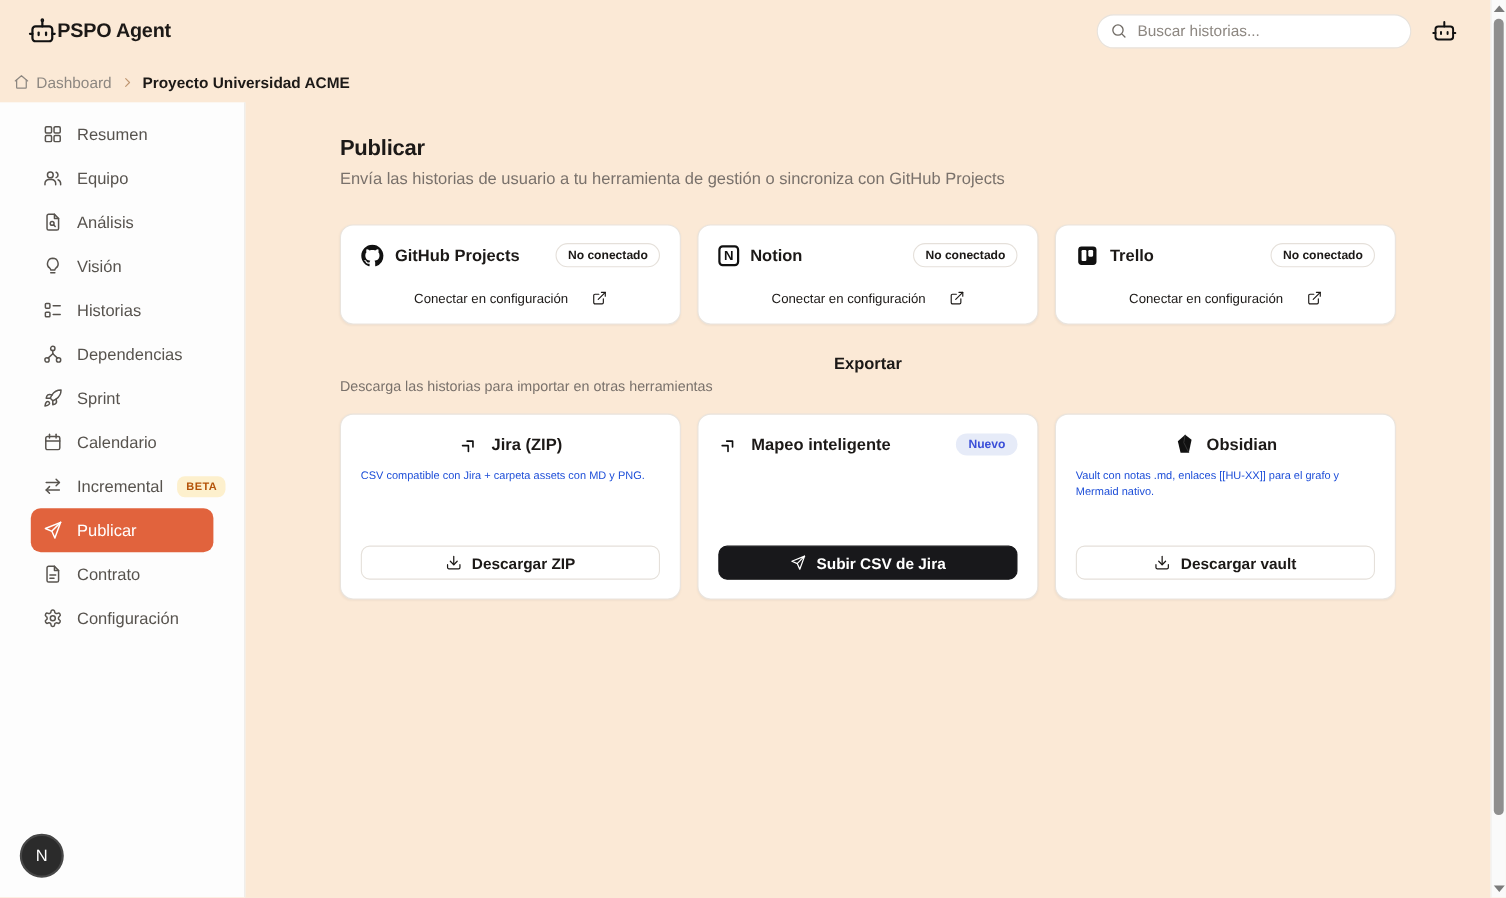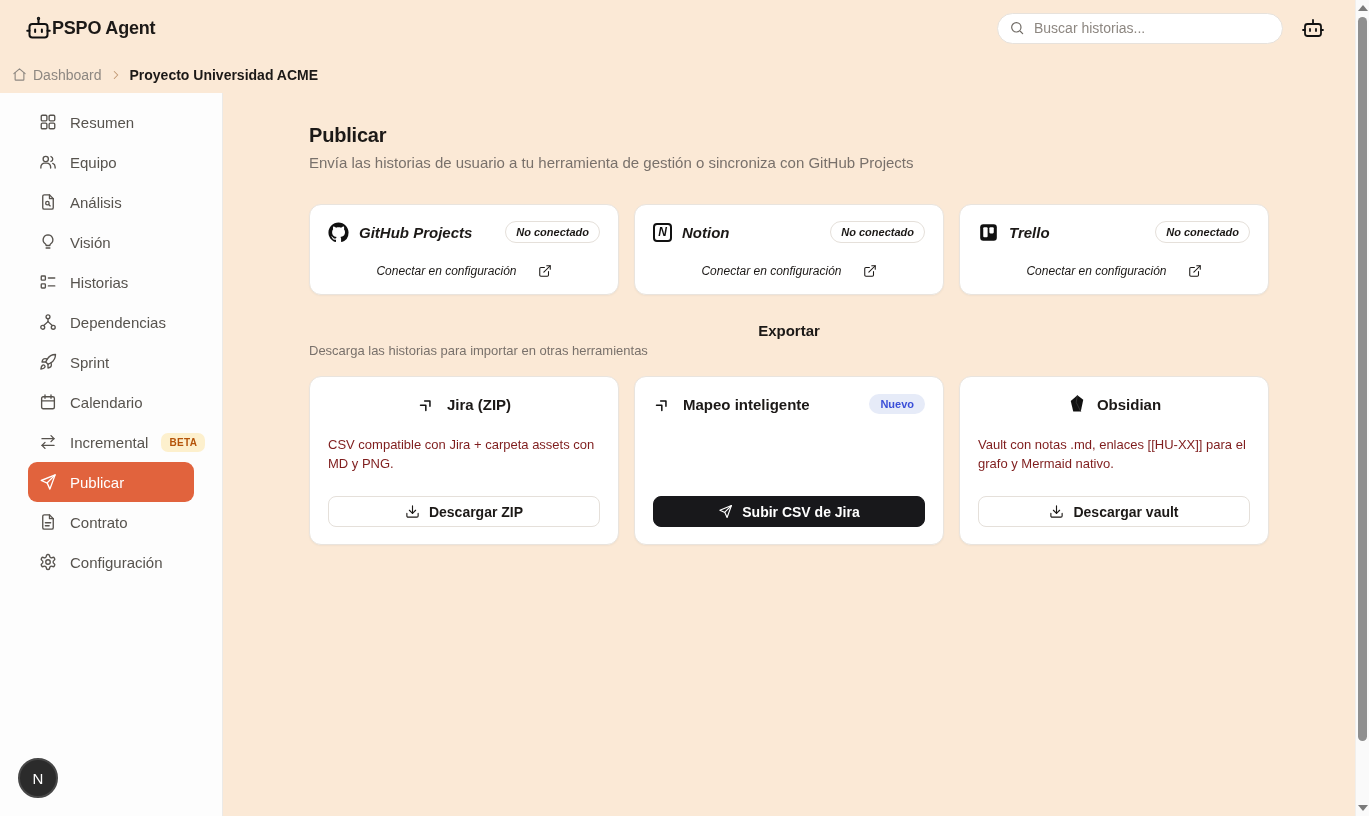--- a/index.html
+++ b/index.html
@@ -73,21 +73,21 @@
   .container { width: 960px; margin: 0 auto; padding-top: 31px; }
   .page-title { font-size: 20px; font-weight: 700; letter-spacing: -0.2px; }
   .page-subtitle { margin-top: 7px; font-size: 15px; color: var(--text-muted, #79716b); }
 
   .card {
     background: var(--card-bg, #ffffff); border: 1px solid var(--border, #e9e4de);
     border-radius: 12px; box-shadow: 0 1px 2px rgba(0,0,0,0.04);
   }
 
   .int-row { display: flex; gap: 15px; margin-top: 33px; }
-  .int-card { width: 310px; height: 91px; padding: 16px 18px; display: flex; flex-direction: column; font-style: italic; }
+  .int-card { width: 310px; height: 91px; padding: 16px 18px; display: flex; flex-direction: column; }
   .int-head { display: flex; align-items: center; gap: 10px; }
   .int-icon { width: 21px; height: 21px; display: flex; color: #111; }
   .int-name { font-size: 15px; font-weight: 700; }
   .status-badge {
     margin-left: auto; font-size: 11px; font-weight: 700;
     border: 1px solid #e5e0da; border-radius: 999px; padding: 4px 10px; background: #fff;
   }
   .int-link {
     margin-top: auto; align-self: center; display: flex; align-items: center; gap: 21px;
     font-size: 12px; font-weight: 500; color: #1c1917; cursor: pointer;
@@ -99,21 +99,21 @@
 
   .exp-row { display: flex; gap: 15px; margin-top: 18px; }
   .exp-card { width: 310px; height: 169px; padding: 17px 18px; display: flex; flex-direction: column; }
   .exp-head { display: flex; align-items: center; gap: 10px; justify-content: center; }
   .exp-icon { width: 20px; height: 20px; display: flex; color: #111; }
   .exp-title { font-size: 15px; font-weight: 700; }
   .nuevo-badge {
     margin-left: auto; background: var(--nuevo-bg, #e6ebf8); color: var(--nuevo-text, #3b4fd8);
     font-size: 11px; font-weight: 700; padding: 4px 11px; border-radius: 999px;
   }
-  .exp-desc { margin-top: 22px; font-size: 13px; line-height: 1.45; color: #7f1d1d; }
+  .exp-desc { margin-top: 12px; font-size: 10px; line-height: 1.45; color: #1d4ed8; }
   .exp-btn {
     margin-top: auto; height: 31px; border-radius: 8px;
     border: 1px solid #e5e0da; background: #fff; color: #1c1917;
     font-size: 14px; font-weight: 700; font-family: "Liberation Sans", sans-serif;
     display: flex; align-items: center; justify-content: center; gap: 9px; cursor: pointer;
   }
   .exp-btn svg { width: 15px; height: 15px; }
   .exp-btn.dark { background: var(--dark-button, #18181b); border-color: var(--dark-button, #18181b); color: #fff; }
 
   

